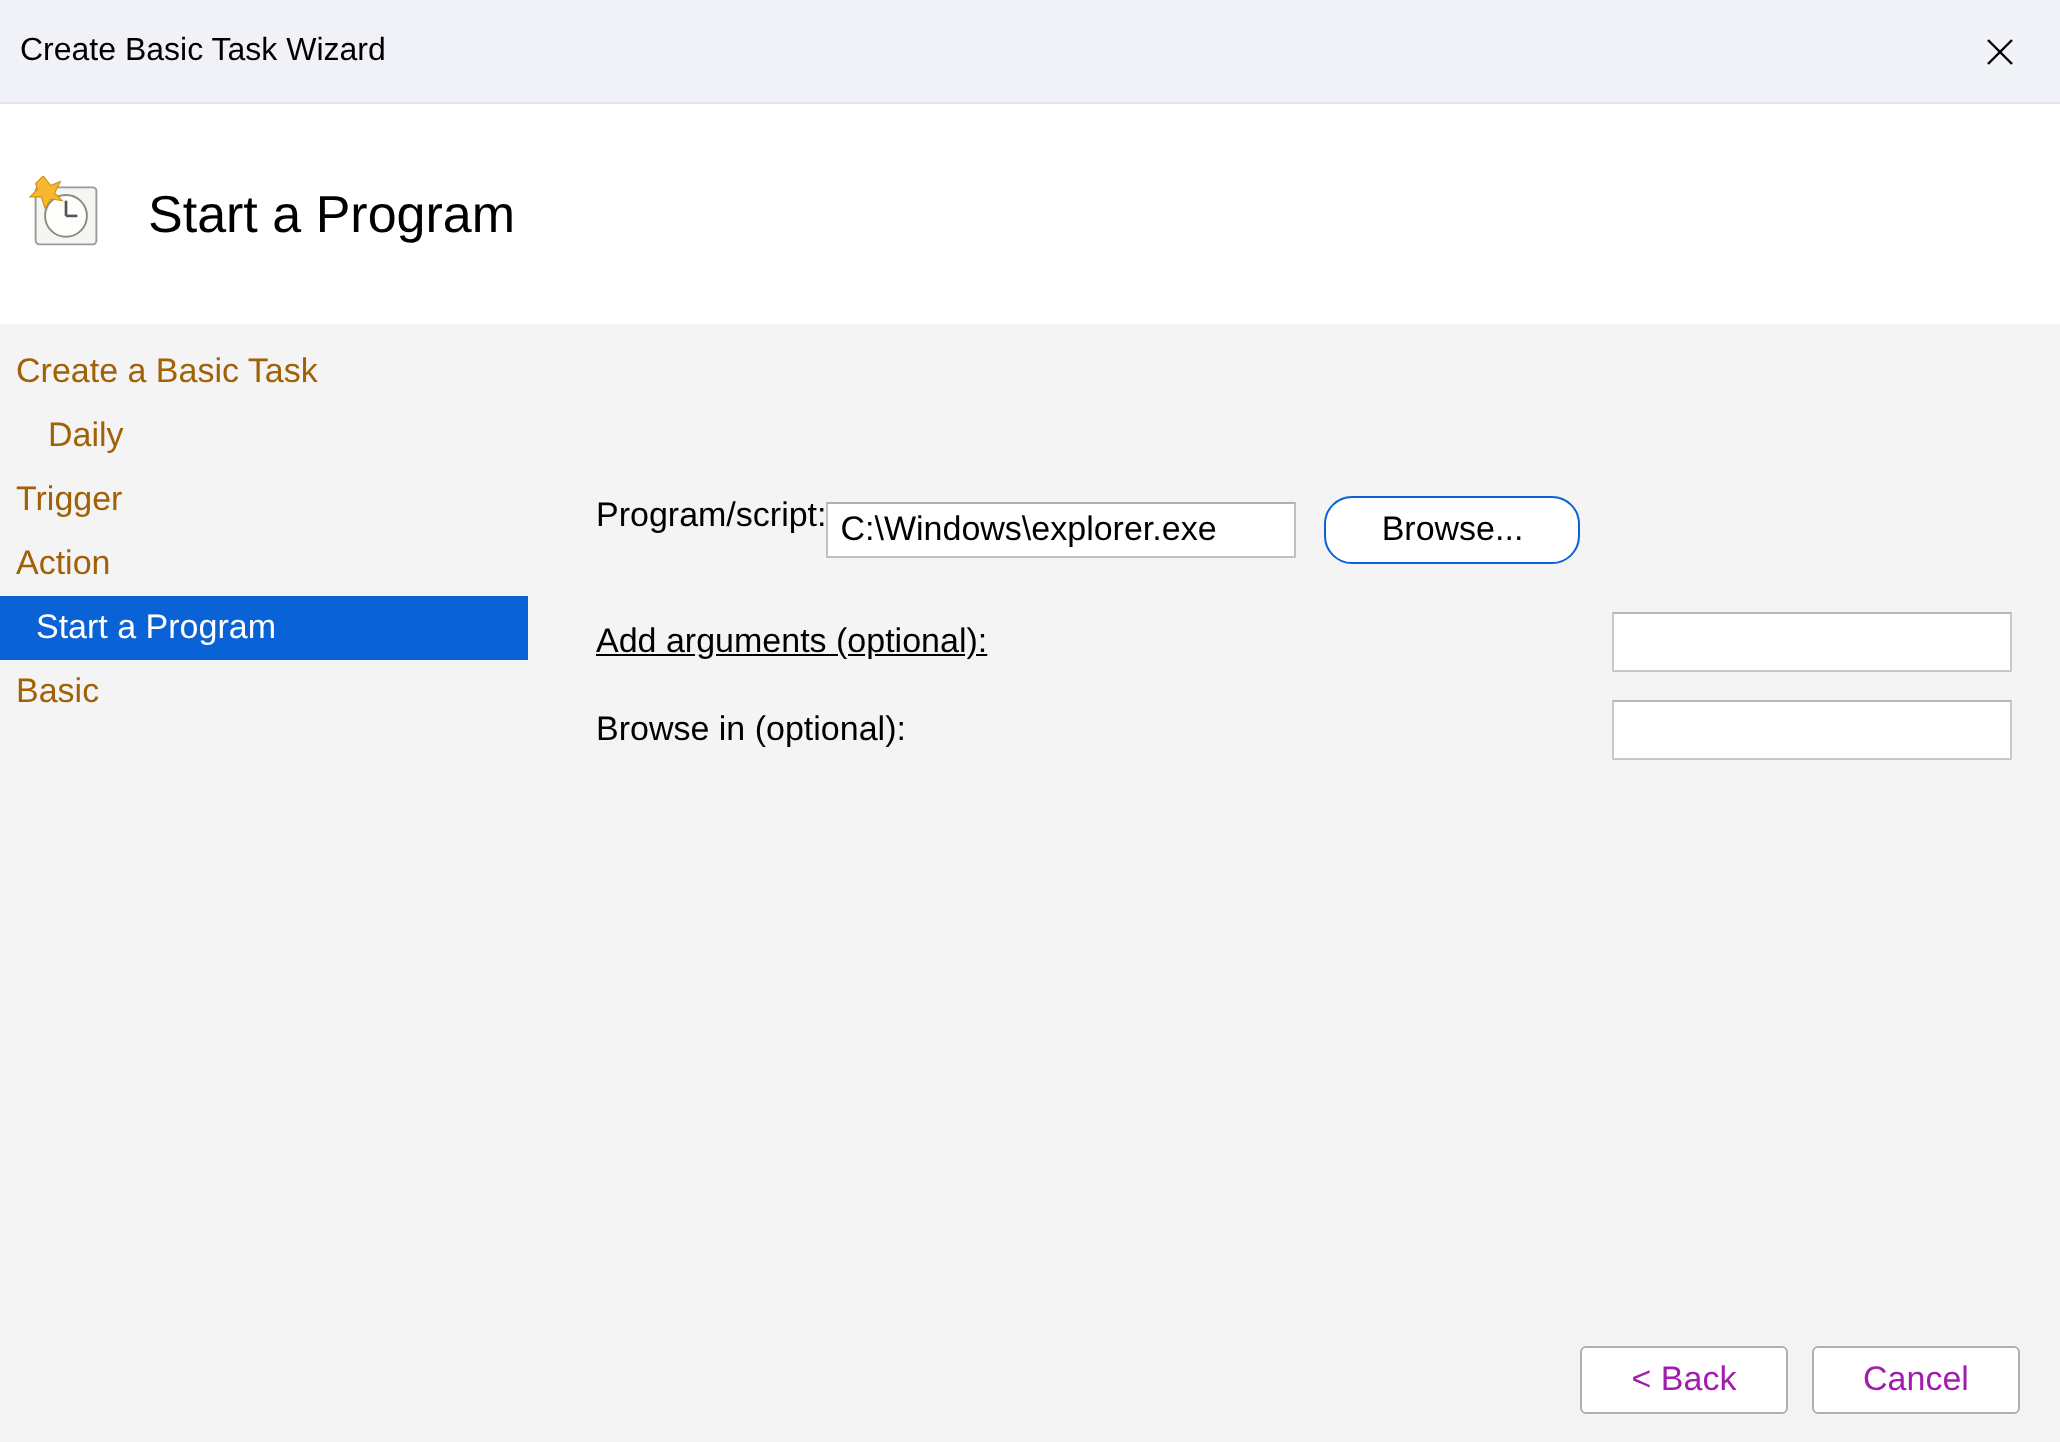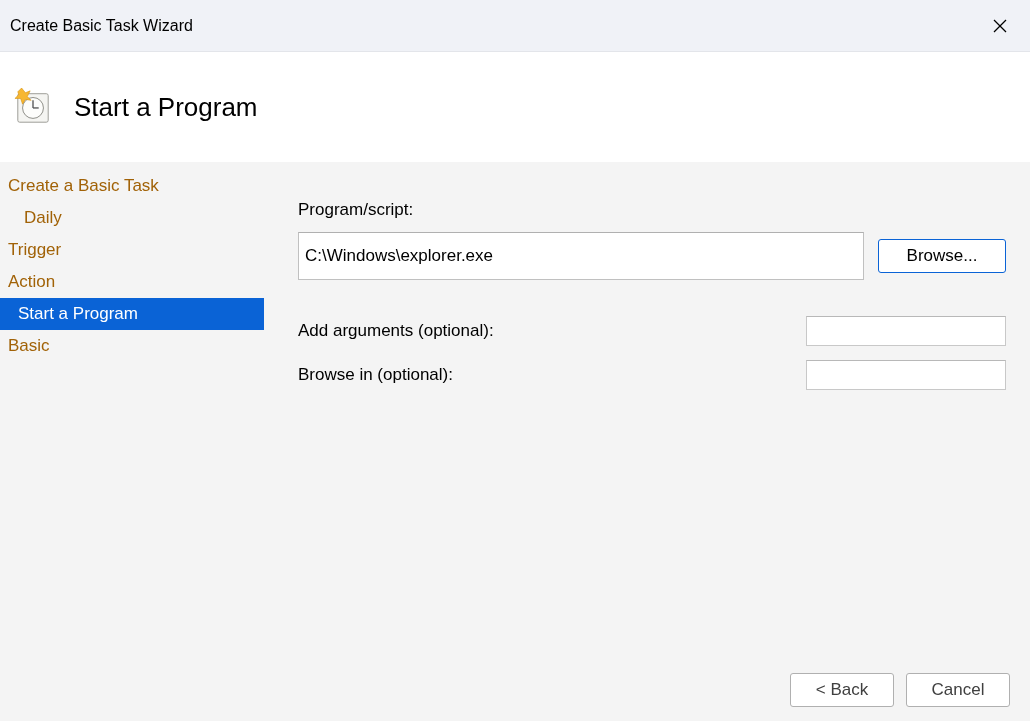--- a/index.html
+++ b/index.html
@@ -86,48 +86,49 @@
     }
     .content {
       flex: 1;
       padding: 38px 24px 0 34px;
     }
     .form-row {
       margin-bottom: 18px;
     }
     .form-row-program {
       display: flex;
-      flex-direction: column;
+      flex-direction: row;
+      margin-top: 48px;
     }
     .form-label {
       font-size: 17px;
       color: #000;
       margin-bottom: 12px;
     }
     .program-row {
       display: flex;
       align-items: center;
       gap: 14px;
     }
     .input-program {
       flex: 1;
-      height: 48px;
+      height: 28px;
       font-size: 17px;
       padding: 2px 6px;
       border: 1px solid #c0c0c0;
       border-top: 1px solid #b0b0b0;
       background: #fff;
       font-family: inherit;
     }
     .browse-btn {
       width: 128px;
       height: 34px;
       background: #fff;
       border: 1.5px solid #0a63d6;
-      border-radius: 3px;
+      border-radius: 14px;
       font-size: 17px;
       color: #000;
       cursor: pointer;
       font-family: inherit;
     }
     .form-row-inline {
       display: flex;
       align-items: center;
       justify-content: space-between;
       margin-bottom: 14px;
@@ -153,21 +154,21 @@
       display: flex;
       gap: 12px;
     }
     .footer-btn {
       min-width: 104px;
       height: 34px;
       background: #fff;
       border: 1px solid #b0b0b0;
       border-radius: 3px;
       font-size: 17px;
-      color: #404040;
+      color: #a21caf;
       cursor: pointer;
       font-family: inherit;
       padding: 0 0;
     }
   </style>
 </head>
 <body>
 
 <div class="titlebar">
   <span class="titlebar-title">Create Basic Task Wizard</span>
@@ -204,21 +205,21 @@
 
   <div class="content">
     <div class="form-row form-row-program">
       <div class="form-label">Program/script:</div>
       <div class="program-row">
         <input type="text" class="input-program" value="C:\Windows\explorer.exe" style="">
         <button class="browse-btn">Browse...</button>
       </div>
     </div>
 
-    <div class="form-row-inline" style="margin-top:36px;">
+    <div class="form-row-inline" style="margin-top:24px;text-decoration:underline;">
       <div class="form-label">Add arguments (optional):</div>
       <input type="text" class="input-small" value="" style="">
     </div>
 
     <div class="form-row-inline">
       <div class="form-label">Browse in (optional):</div>
       <input type="text" class="input-small" value="" style="">
     </div>
   </div>
 

